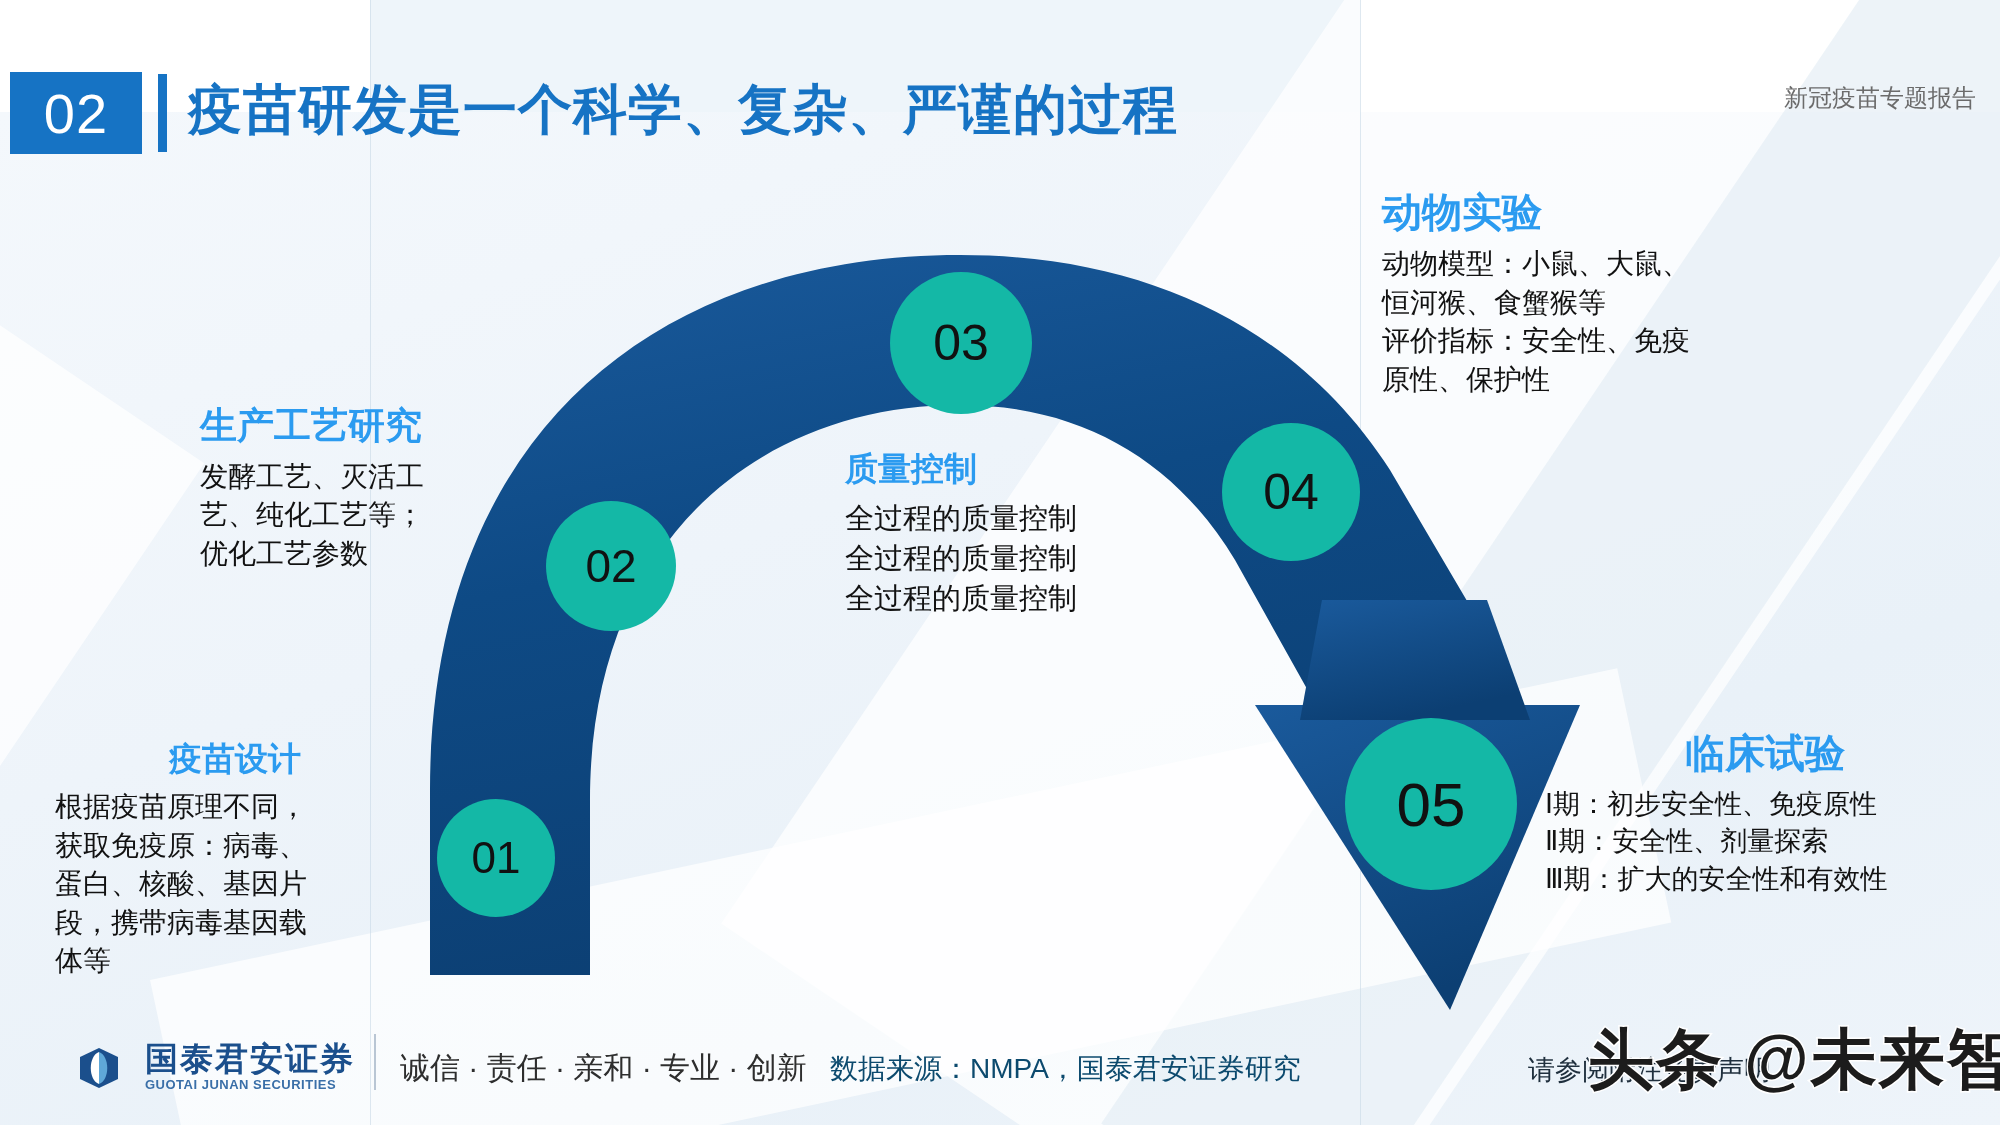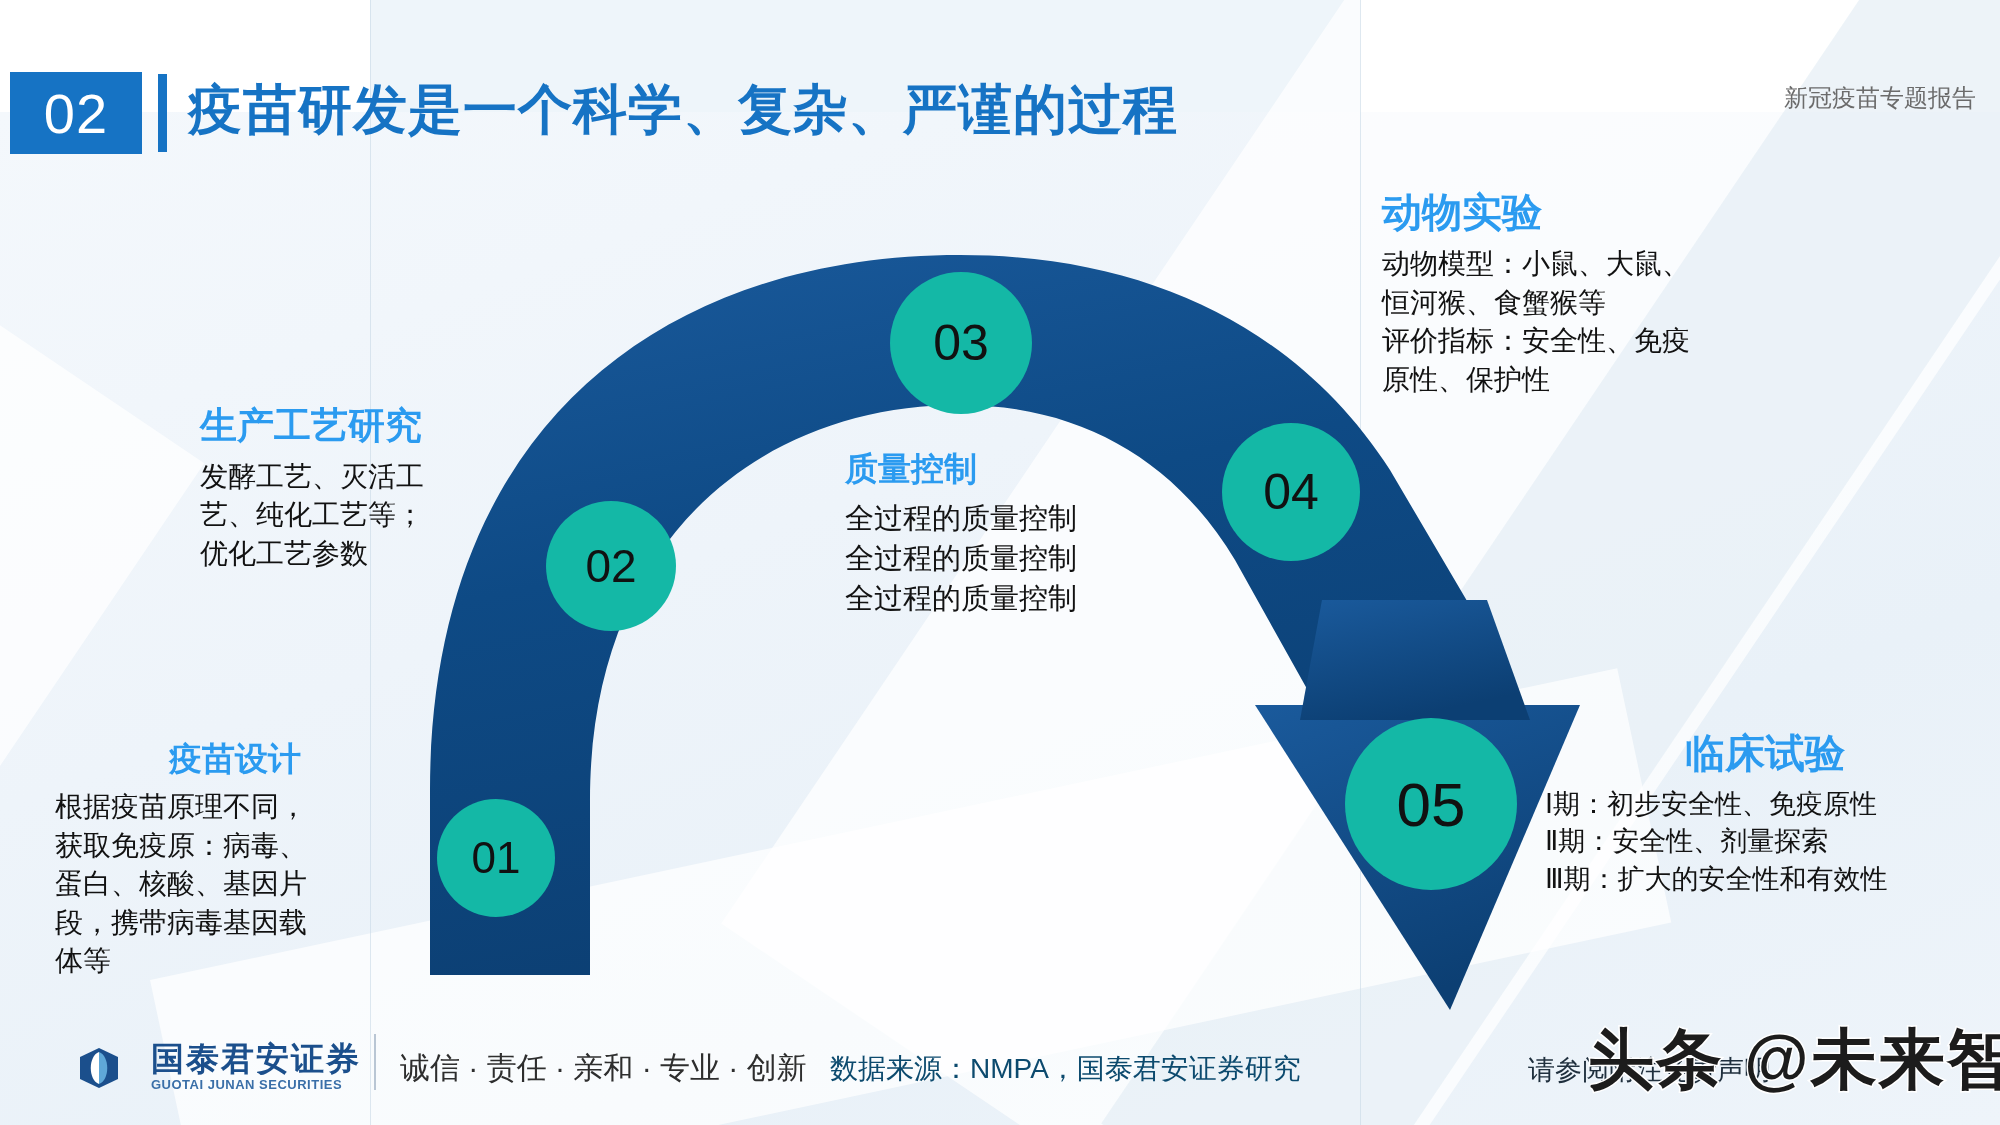--- a/index.html
+++ b/index.html
@@ -152,21 +152,21 @@
   .blk-clinical .h { text-align: center; font-size: 40px; }
   .blk-clinical .b { font-size: 27px; }
 
   
   .footer { position: absolute; left: 0; right: 0; bottom: 0; height: 105px; }
   .logo-wrap {
     position: absolute;
     left: 72px; top: 22px;
     display: flex;
     align-items: center;
-    gap: 25px;
+    gap: 19px;
   }
   .logo-mark {
     width: 54px; height: 44px;
     position: relative;
   }
   .logo-cn {
     font-size: 33px;
     font-weight: bold;
     color: #1b4f8c;
     letter-spacing: 2px;

